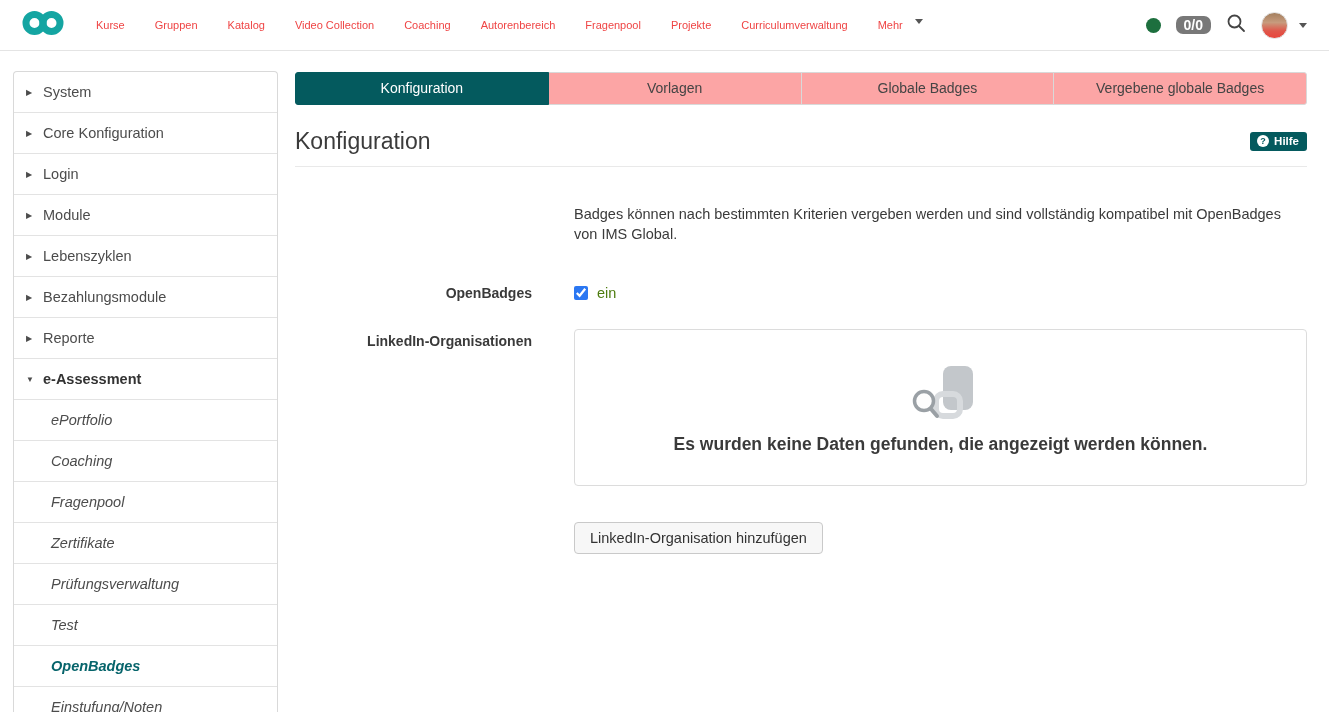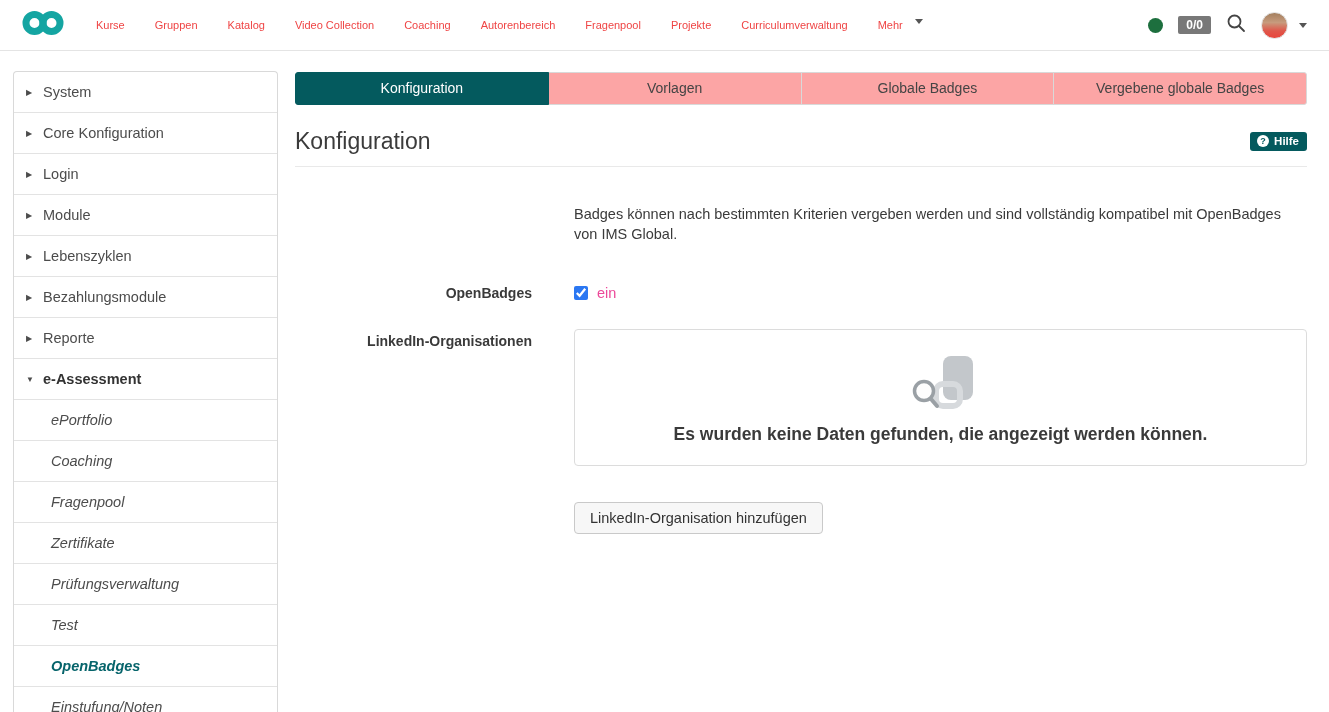--- a/index.html
+++ b/index.html
@@ -10,22 +10,22 @@
   .topbar { height: 51px; background: #fff; border-bottom: 1px solid #e4e4e4;
     display: flex; align-items: center; padding: 0 22px; }
   .logo { margin-right: 32px; display: flex; align-items: center; cursor: pointer; }
   .nav { display: flex; align-items: center; gap: 30px; }
   .nav-item { font-size: 11px; color: #ef4444; cursor: pointer; white-space: nowrap; }
   .nav-more { display: flex; align-items: flex-start; gap: 12px; }
   .caret-down { width: 0; height: 0; border-left: 4px solid transparent;
     border-right: 4px solid transparent; border-top: 5px solid #555; display: inline-block; }
   .top-right { margin-left: auto; display: flex; align-items: center; gap: 15px; }
   .presence-dot { width: 15px; height: 15px; border-radius: 50%; background: #1d6f3e; }
-  .counter-badge { background: #787878; color: #fff; font-size: 12px; font-weight: bold;
-    padding: 2px 8px; border-radius: 2px; line-height: 14px; }
+  .counter-badge { background: #787878; color: #fff; font-size: 14px; font-weight: bold;
+    padding: 2px 8px; border-radius: 7px; line-height: 14px; }
   .search-btn { display: flex; align-items: center; cursor: pointer; }
   .avatar { width: 27px; height: 27px; border-radius: 50%;
     background: linear-gradient(180deg, #a4805f 0%, #c79b7d 38%, #e0564a 72%, #e8453c 100%);
     border: 1px solid #e0e0e0; cursor: pointer; }
   .avatar-caret { margin-left: -4px; }
 
   
   .sidebar { position: absolute; left: 13px; top: 71px; width: 265px;
     background: #fff; border: 1px solid #d9d9d9; border-bottom: none;
     border-radius: 4px 4px 0 0; }
@@ -60,25 +60,25 @@
   .form { margin-top: 37px; }
   .form-row { display: flex; }
   .form-label-col { width: 237px; flex: 0 0 237px; text-align: right;
     font-size: 14px; font-weight: bold; color: #3a3a3a; }
   .form-ctrl-col { margin-left: 42px; flex: 1 1 auto; }
   .desc-text { font-size: 14.5px; line-height: 20px; color: #3a3a3a; max-width: 744px; }
 
   .row-openbadges { margin-top: 41px; align-items: center; }
   .cb-wrap { display: flex; align-items: center; gap: 9px; }
   .cb-wrap input { width: 14px; height: 14px; accent-color: #2b77f2; cursor: pointer; }
-  .cb-label { font-size: 14.5px; color: #ec4899; }
+  .cb-label { font-size: 14.5px; color: #4d7c0f; }
 
   .row-linkedin { margin-top: 28px; }
   .row-linkedin .form-label-col { padding-top: 4px; }
-  .empty-box { border: 1px solid #dcdcdc; border-radius: 4px; height: 137px;
+  .empty-box { border: 1px solid #dcdcdc; border-radius: 4px; height: 157px;
     display: flex; flex-direction: column; align-items: center; justify-content: center; gap: 7px; }
   .empty-text { font-size: 17.5px; font-weight: bold; color: #3a3a3a; }
 
   .add-btn { margin-top: 36px; display: inline-block; padding: 7px 15px;
     font-size: 14.5px; color: #333; background: #f7f7f7; border: 1px solid #c9c9c9;
     border-radius: 4px; cursor: pointer; font-family: inherit; }
 </style>
 </head>
 <body>
 

